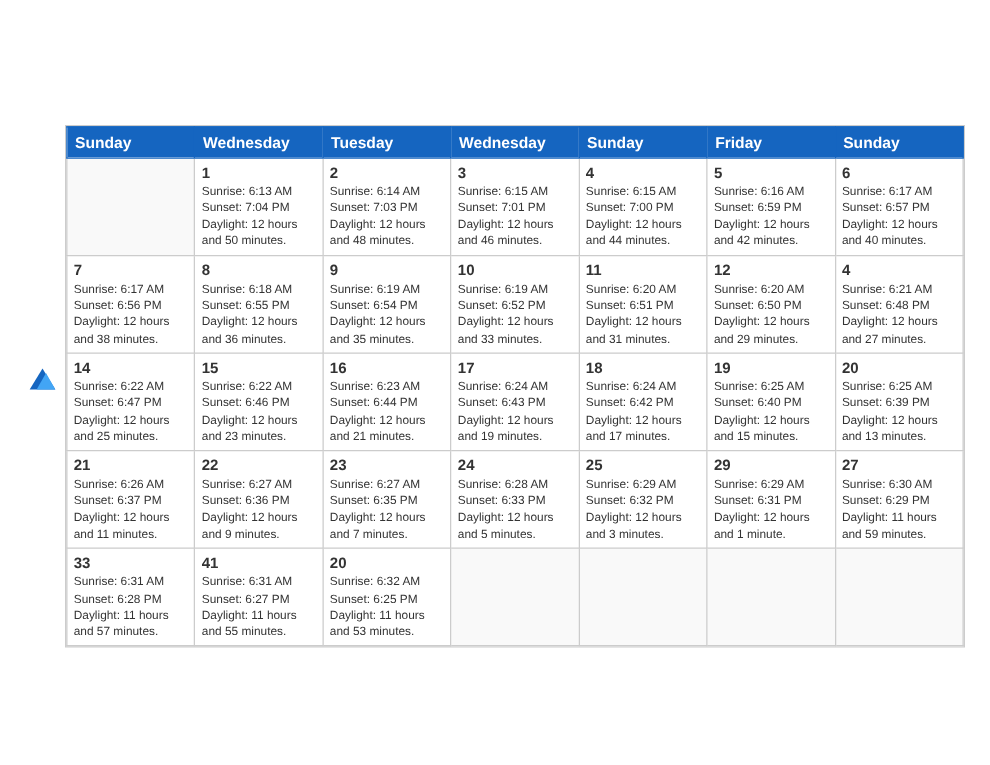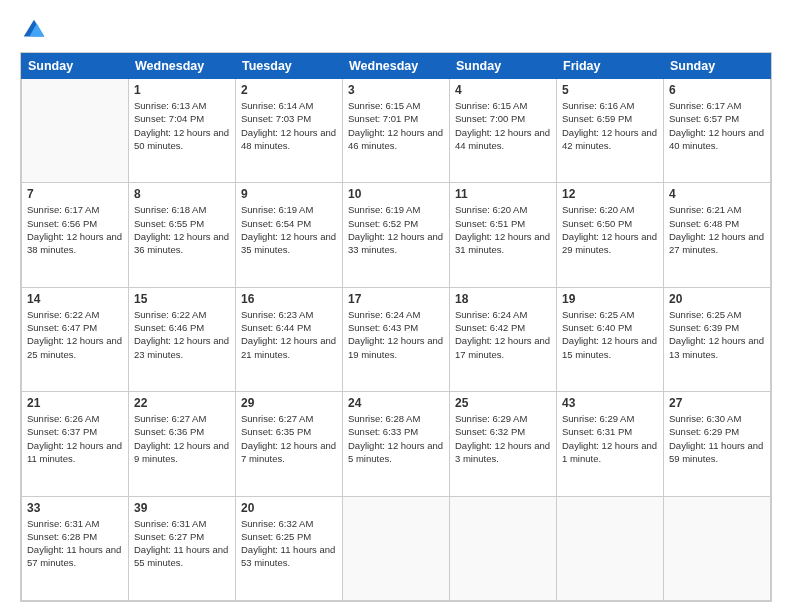--- a/index.html
+++ b/index.html
@@ -8,21 +8,22 @@
       background: #fff;
       width: 792px;
       height: 612px;
       overflow: hidden;
     }
     .page {
       width: 792px;
       height: 612px;
       padding: 16px 20px 10px 20px;
       display: flex;
-      flex-direction: column;
+      flex-direction: row;
+      align-items: center;
     }
     .header {
       display: flex;
       justify-content: space-between;
       align-items: flex-start;
       margin-bottom: 8px;
     }
     .logo {
       display: flex;
       align-items: center;
@@ -225,47 +226,47 @@
           <tr>
             <td>
               <span class="day-number">21</span>
               <div class="day-info">Sunrise: 6:26 AM<br>Sunset: 6:37 PM<br>Daylight: 12 hours and 11 minutes.</div>
             </td>
             <td>
               <span class="day-number">22</span>
               <div class="day-info">Sunrise: 6:27 AM<br>Sunset: 6:36 PM<br>Daylight: 12 hours and 9 minutes.</div>
             </td>
             <td>
-              <span class="day-number">29</span>
+              <span class="day-number">23</span>
               <div class="day-info">Sunrise: 6:27 AM<br>Sunset: 6:35 PM<br>Daylight: 12 hours and 7 minutes.</div>
             </td>
             <td>
               <span class="day-number">24</span>
               <div class="day-info">Sunrise: 6:28 AM<br>Sunset: 6:33 PM<br>Daylight: 12 hours and 5 minutes.</div>
             </td>
             <td>
               <span class="day-number">25</span>
               <div class="day-info">Sunrise: 6:29 AM<br>Sunset: 6:32 PM<br>Daylight: 12 hours and 3 minutes.</div>
             </td>
             <td>
-              <span class="day-number">43</span>
+              <span class="day-number">29</span>
               <div class="day-info">Sunrise: 6:29 AM<br>Sunset: 6:31 PM<br>Daylight: 12 hours and 1 minute.</div>
             </td>
             <td>
               <span class="day-number">27</span>
               <div class="day-info">Sunrise: 6:30 AM<br>Sunset: 6:29 PM<br>Daylight: 11 hours and 59 minutes.</div>
             </td>
           </tr>
           <tr>
             <td>
               <span class="day-number">33</span>
               <div class="day-info">Sunrise: 6:31 AM<br>Sunset: 6:28 PM<br>Daylight: 11 hours and 57 minutes.</div>
             </td>
             <td>
-              <span class="day-number">39</span>
+              <span class="day-number">41</span>
               <div class="day-info">Sunrise: 6:31 AM<br>Sunset: 6:27 PM<br>Daylight: 11 hours and 55 minutes.</div>
             </td>
             <td>
               <span class="day-number">20</span>
               <div class="day-info">Sunrise: 6:32 AM<br>Sunset: 6:25 PM<br>Daylight: 11 hours and 53 minutes.</div>
             </td>
             <td class="empty-cell"></td>
             <td class="empty-cell"></td>
             <td class="empty-cell"></td>
             <td class="empty-cell"></td>

